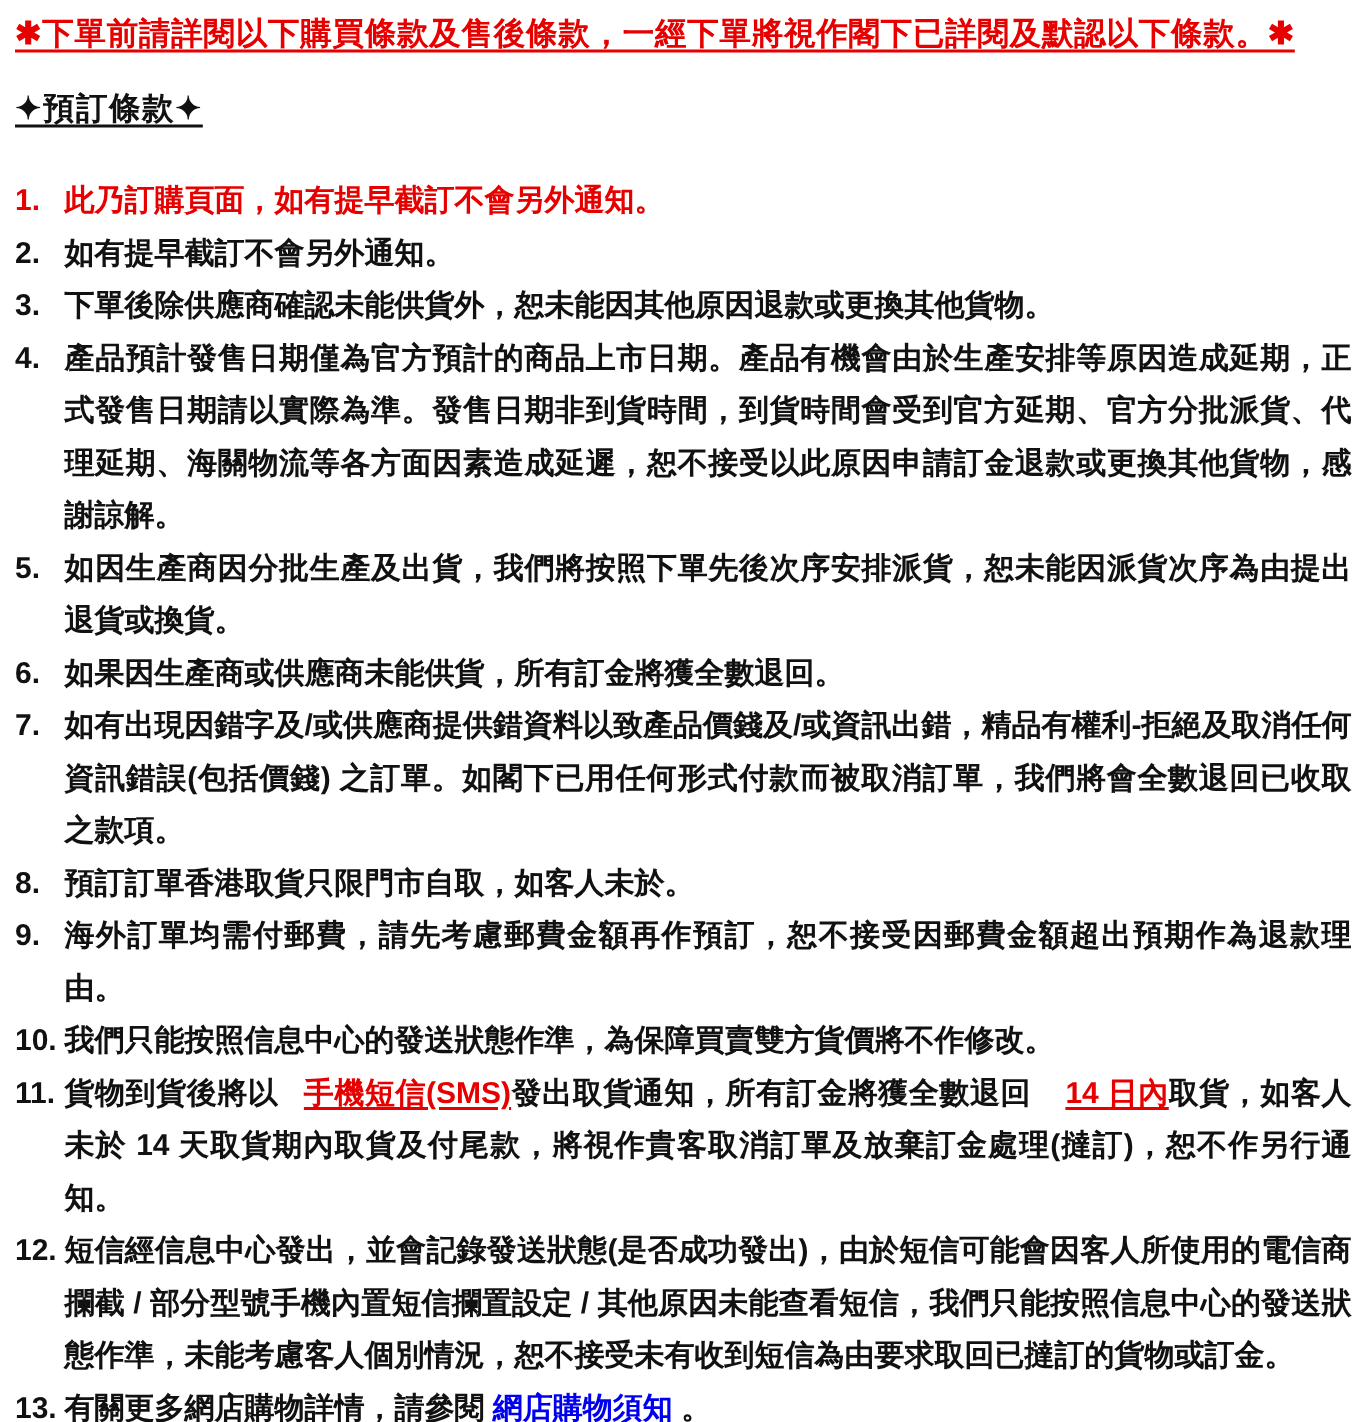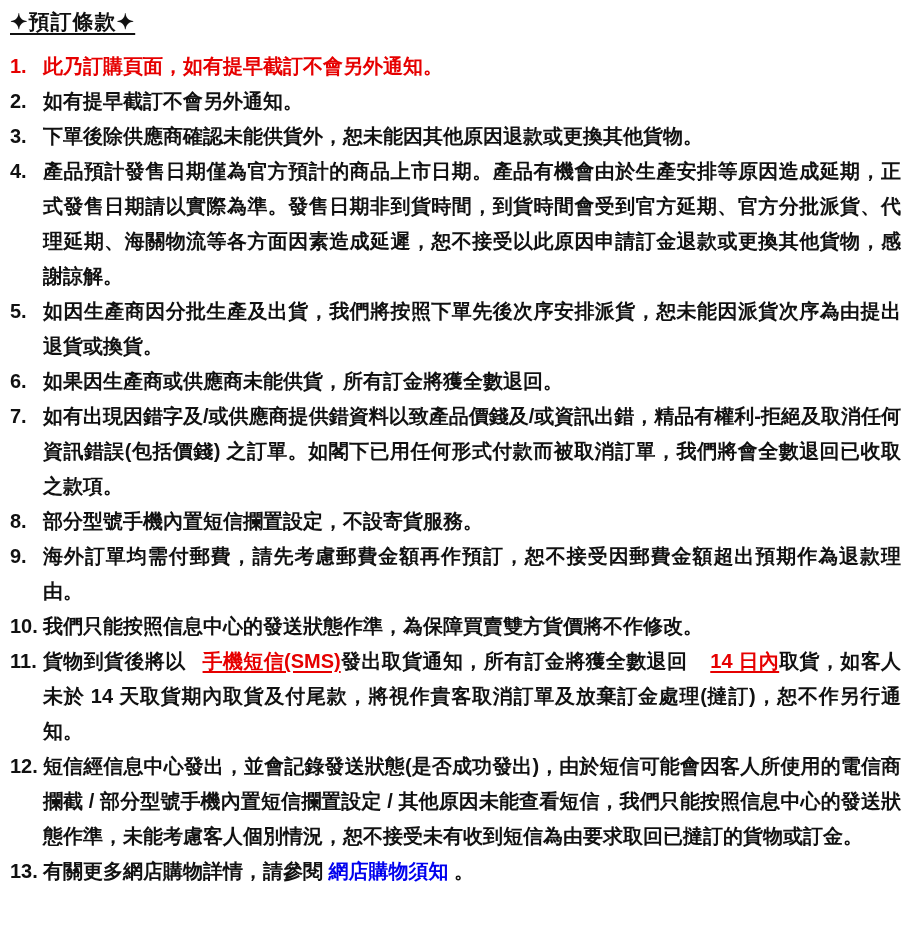--- a/index.html
+++ b/index.html
@@ -25,21 +25,21 @@
     letter-spacing: 0.5px;
   }
   .section-title {
     display: inline-block;
     font-size: 21px;
     font-weight: 700;
     color: var(--text-black, #111);
     text-decoration: underline;
     text-underline-offset: 4px;
     line-height: 26px;
-    margin-bottom: 14px;
+    margin-bottom: 31px;
     letter-spacing: 1px;
   }
   .terms {
     font-size: 20px;
     font-weight: 700;
     line-height: 35px;
   }
   .term-item {
     display: flex;
     align-items: flex-start;
@@ -64,20 +64,21 @@
   .seg-link {
     color: var(--link-blue, #0000ee);
     text-underline-offset: 3px;
     cursor: pointer;
   }
 </style>
 </head>
 <body>
 
 <div class="page">
+  <div class="notice">✱下單前請詳閱以下購買條款及售後條款，一經下單將視作閣下已詳閱及默認以下條款。✱</div>
 
   <div class="section-title">✦預訂條款✦</div>
 
   <div class="terms" id="terms-list">
       <div class="term-item red">
         <span class="term-num">1.</span>
         <span class="term-text"><span class="seg-red">此乃訂購頁面，如有提早截訂不會另外通知。</span></span>
       </div>
       <div class="term-item">
         <span class="term-num">2.</span>
@@ -98,21 +99,21 @@
       <div class="term-item">
         <span class="term-num">6.</span>
         <span class="term-text"><span class="seg-normal">如果因生產商或供應商未能供貨，所有訂金將獲全數退回。</span></span>
       </div>
       <div class="term-item">
         <span class="term-num">7.</span>
         <span class="term-text"><span class="seg-normal">如有出現因錯字及/或供應商提供錯資料以致產品價錢及/或資訊出錯，精品有權利-拒絕及取消任何資訊錯誤(包括價錢) 之訂單。如閣下已用任何形式付款而被取消訂單，我們將會全數退回已收取之款項。</span></span>
       </div>
       <div class="term-item">
         <span class="term-num">8.</span>
-        <span class="term-text"><span class="seg-normal">部分型號手機內置短信攔置設定，不設寄貨服務。</span></span>
+        <span class="term-text"><span class="seg-normal">預訂訂單香港取貨只限門市自取，如客人未於。</span></span>
       </div>
       <div class="term-item">
         <span class="term-num">9.</span>
         <span class="term-text"><span class="seg-normal">海外訂單均需付郵費，請先考慮郵費金額再作預訂，恕不接受因郵費金額超出預期作為退款理由。</span></span>
       </div>
       <div class="term-item">
         <span class="term-num">10.</span>
         <span class="term-text"><span class="seg-normal">我們只能按照信息中心的發送狀態作準，為保障買賣雙方貨價將不作修改。</span></span>
       </div>
       <div class="term-item">

